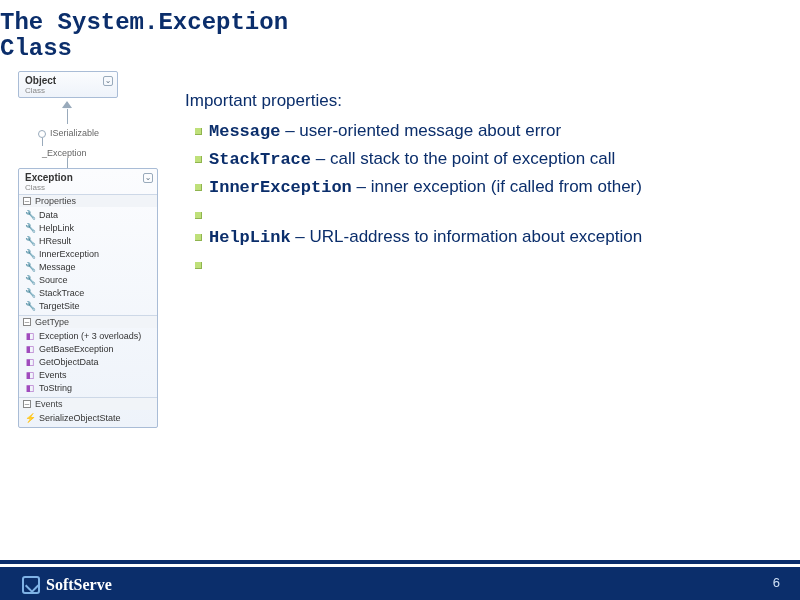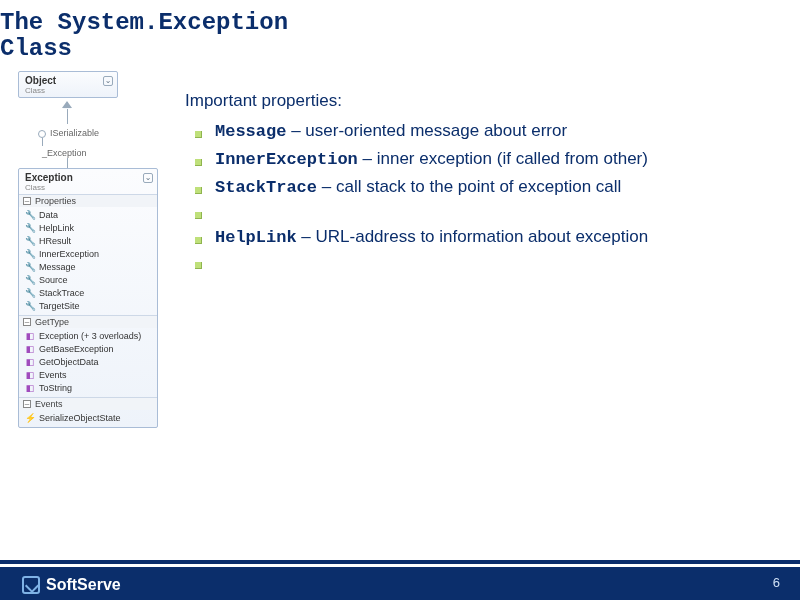--- a/index.html
+++ b/index.html
@@ -115,21 +115,21 @@
   .text-col{
     flex:1; padding: 20px 20px 0 10px;
     color:#0b2e6b;
     font-size:17px;
   }
   .lead{ margin-bottom:2px; }
   .lead b{ font-family: "Courier New", monospace; }
   .sub{ margin-bottom:6px; }
   ul.props{ list-style:none; padding-left:10px; }
   ul.props li{
-    display:flex; align-items:center; gap:13px;
+    display:flex; align-items:flex-start; gap:7px;
     padding:4px 0;
   }
   .sq{
     width:7px;height:7px;margin-top:7px;flex-shrink:0;
     background:#bfe07a;
     box-shadow: inset -1px -1px 0 #8fb44f;
   }
   .prop-line b{
     font-family:"Courier New", monospace;
     font-weight:bold;
@@ -142,21 +142,21 @@
   .footer-inner{
     height:36px; background:#0b2e6b;
     margin-top:0; 
   }
   .footer-gap{
     height:3px; background:#fff;
   }
   .brand{
     position:absolute; left:22px; bottom:6px;
     display:flex; align-items:center; gap:6px;
-    color:#fff; font-size:16px; font-weight:600;
+    color:#fff; font-size:16px; font-weight:600;font-family:Liberation Serif, serif;
   }
   .brand .logo{
     width:18px;height:18px;border:2px solid #7fb2e6;border-radius:3px;
     position:relative; transform:rotate(0deg);
   }
   .brand .logo::before{
     content:"";position:absolute;left:3px;top:3px;width:8px;height:8px;
     border:2px solid #7fb2e6;border-top:none;border-right:none;
     transform:rotate(-45deg);
   }
@@ -287,25 +287,25 @@
 
   <div class="text-col">
     <div class="sub">Important properties:</div>
     <ul class="props">
       <li>
           <span class="sq"></span>
           <span class="prop-line"><b>Message</b><span> – user-oriented message about error</span></span>
         </li>
       <li>
           <span class="sq"></span>
+          <span class="prop-line"><b>StackTrace</b><span> – call stack to the point of exception call</span></span>
+        </li>
+      <li>
+          <span class="sq"></span>
           <span class="prop-line"><b>InnerException</b><span> – inner exception (if called from other)</span></span>
-        </li>
-      <li>
-          <span class="sq"></span>
-          <span class="prop-line"><b>StackTrace</b><span> – call stack to the point of exception call</span></span>
         </li>
       <li>
           <span class="sq"></span>
         </li>
       <li>
           <span class="sq"></span>
           <span class="prop-line"><b>HelpLink</b><span> – URL-address to information about exception</span></span>
         </li>
       <li>
           <span class="sq"></span>

